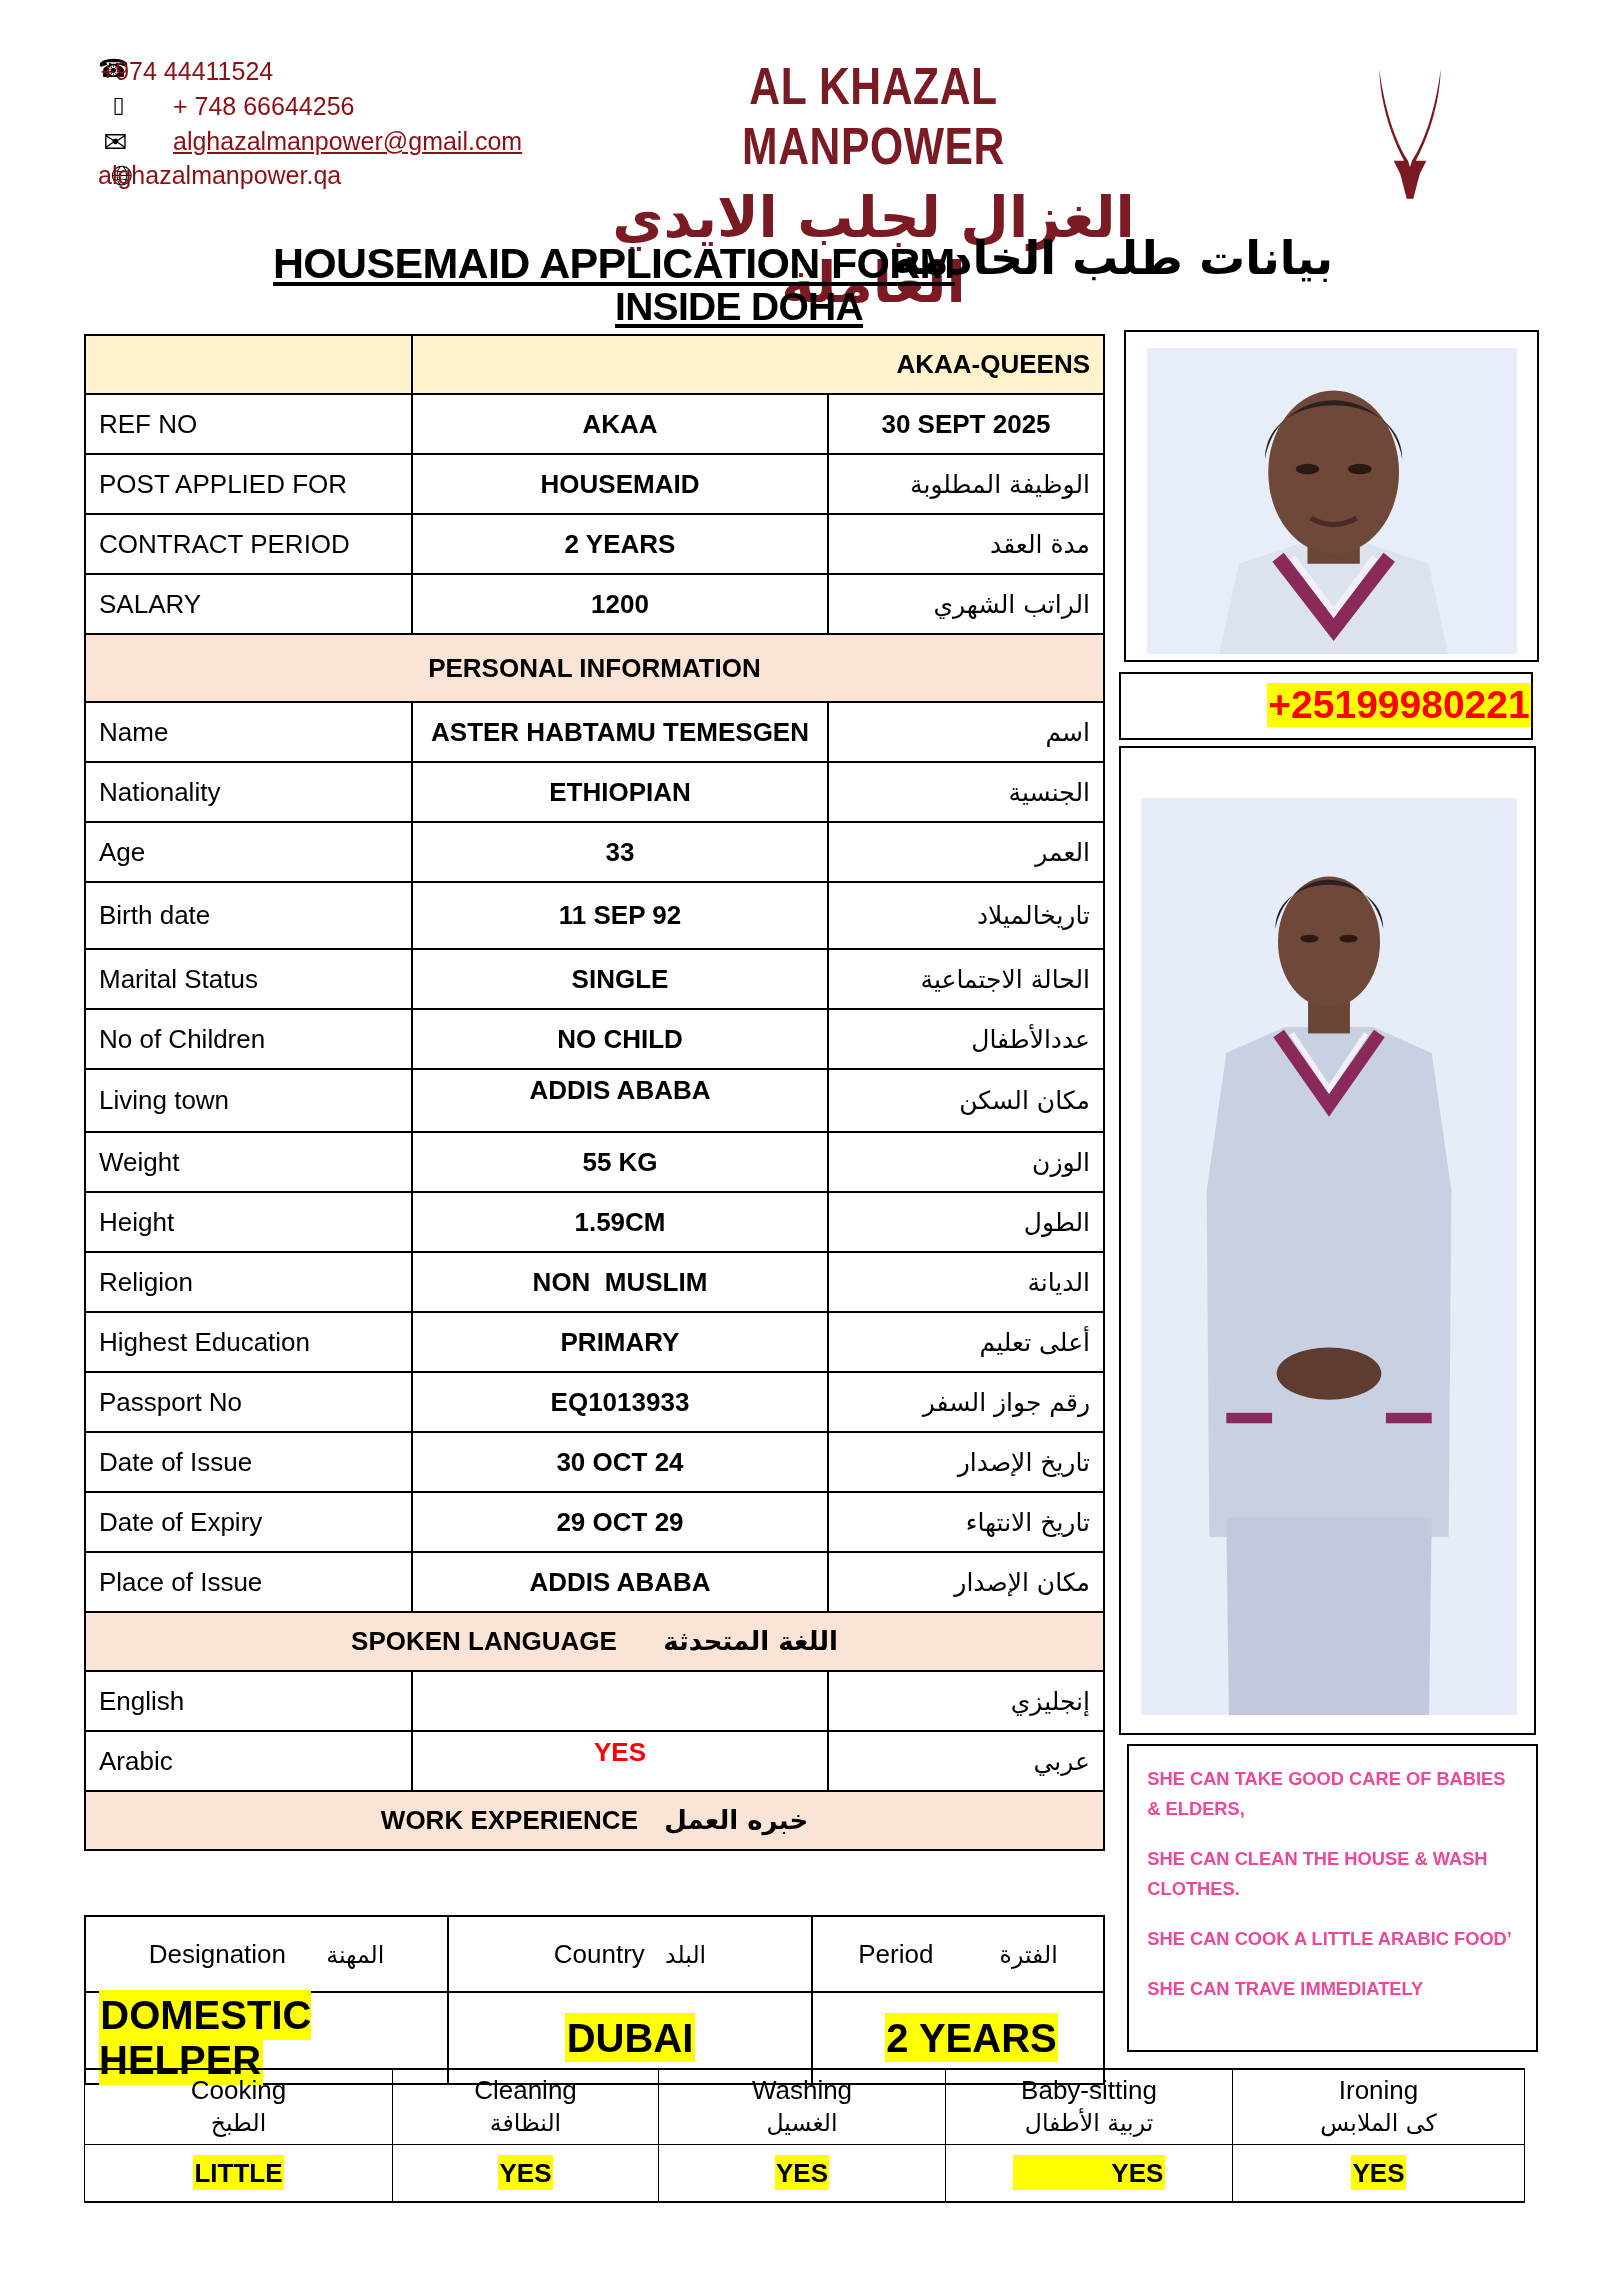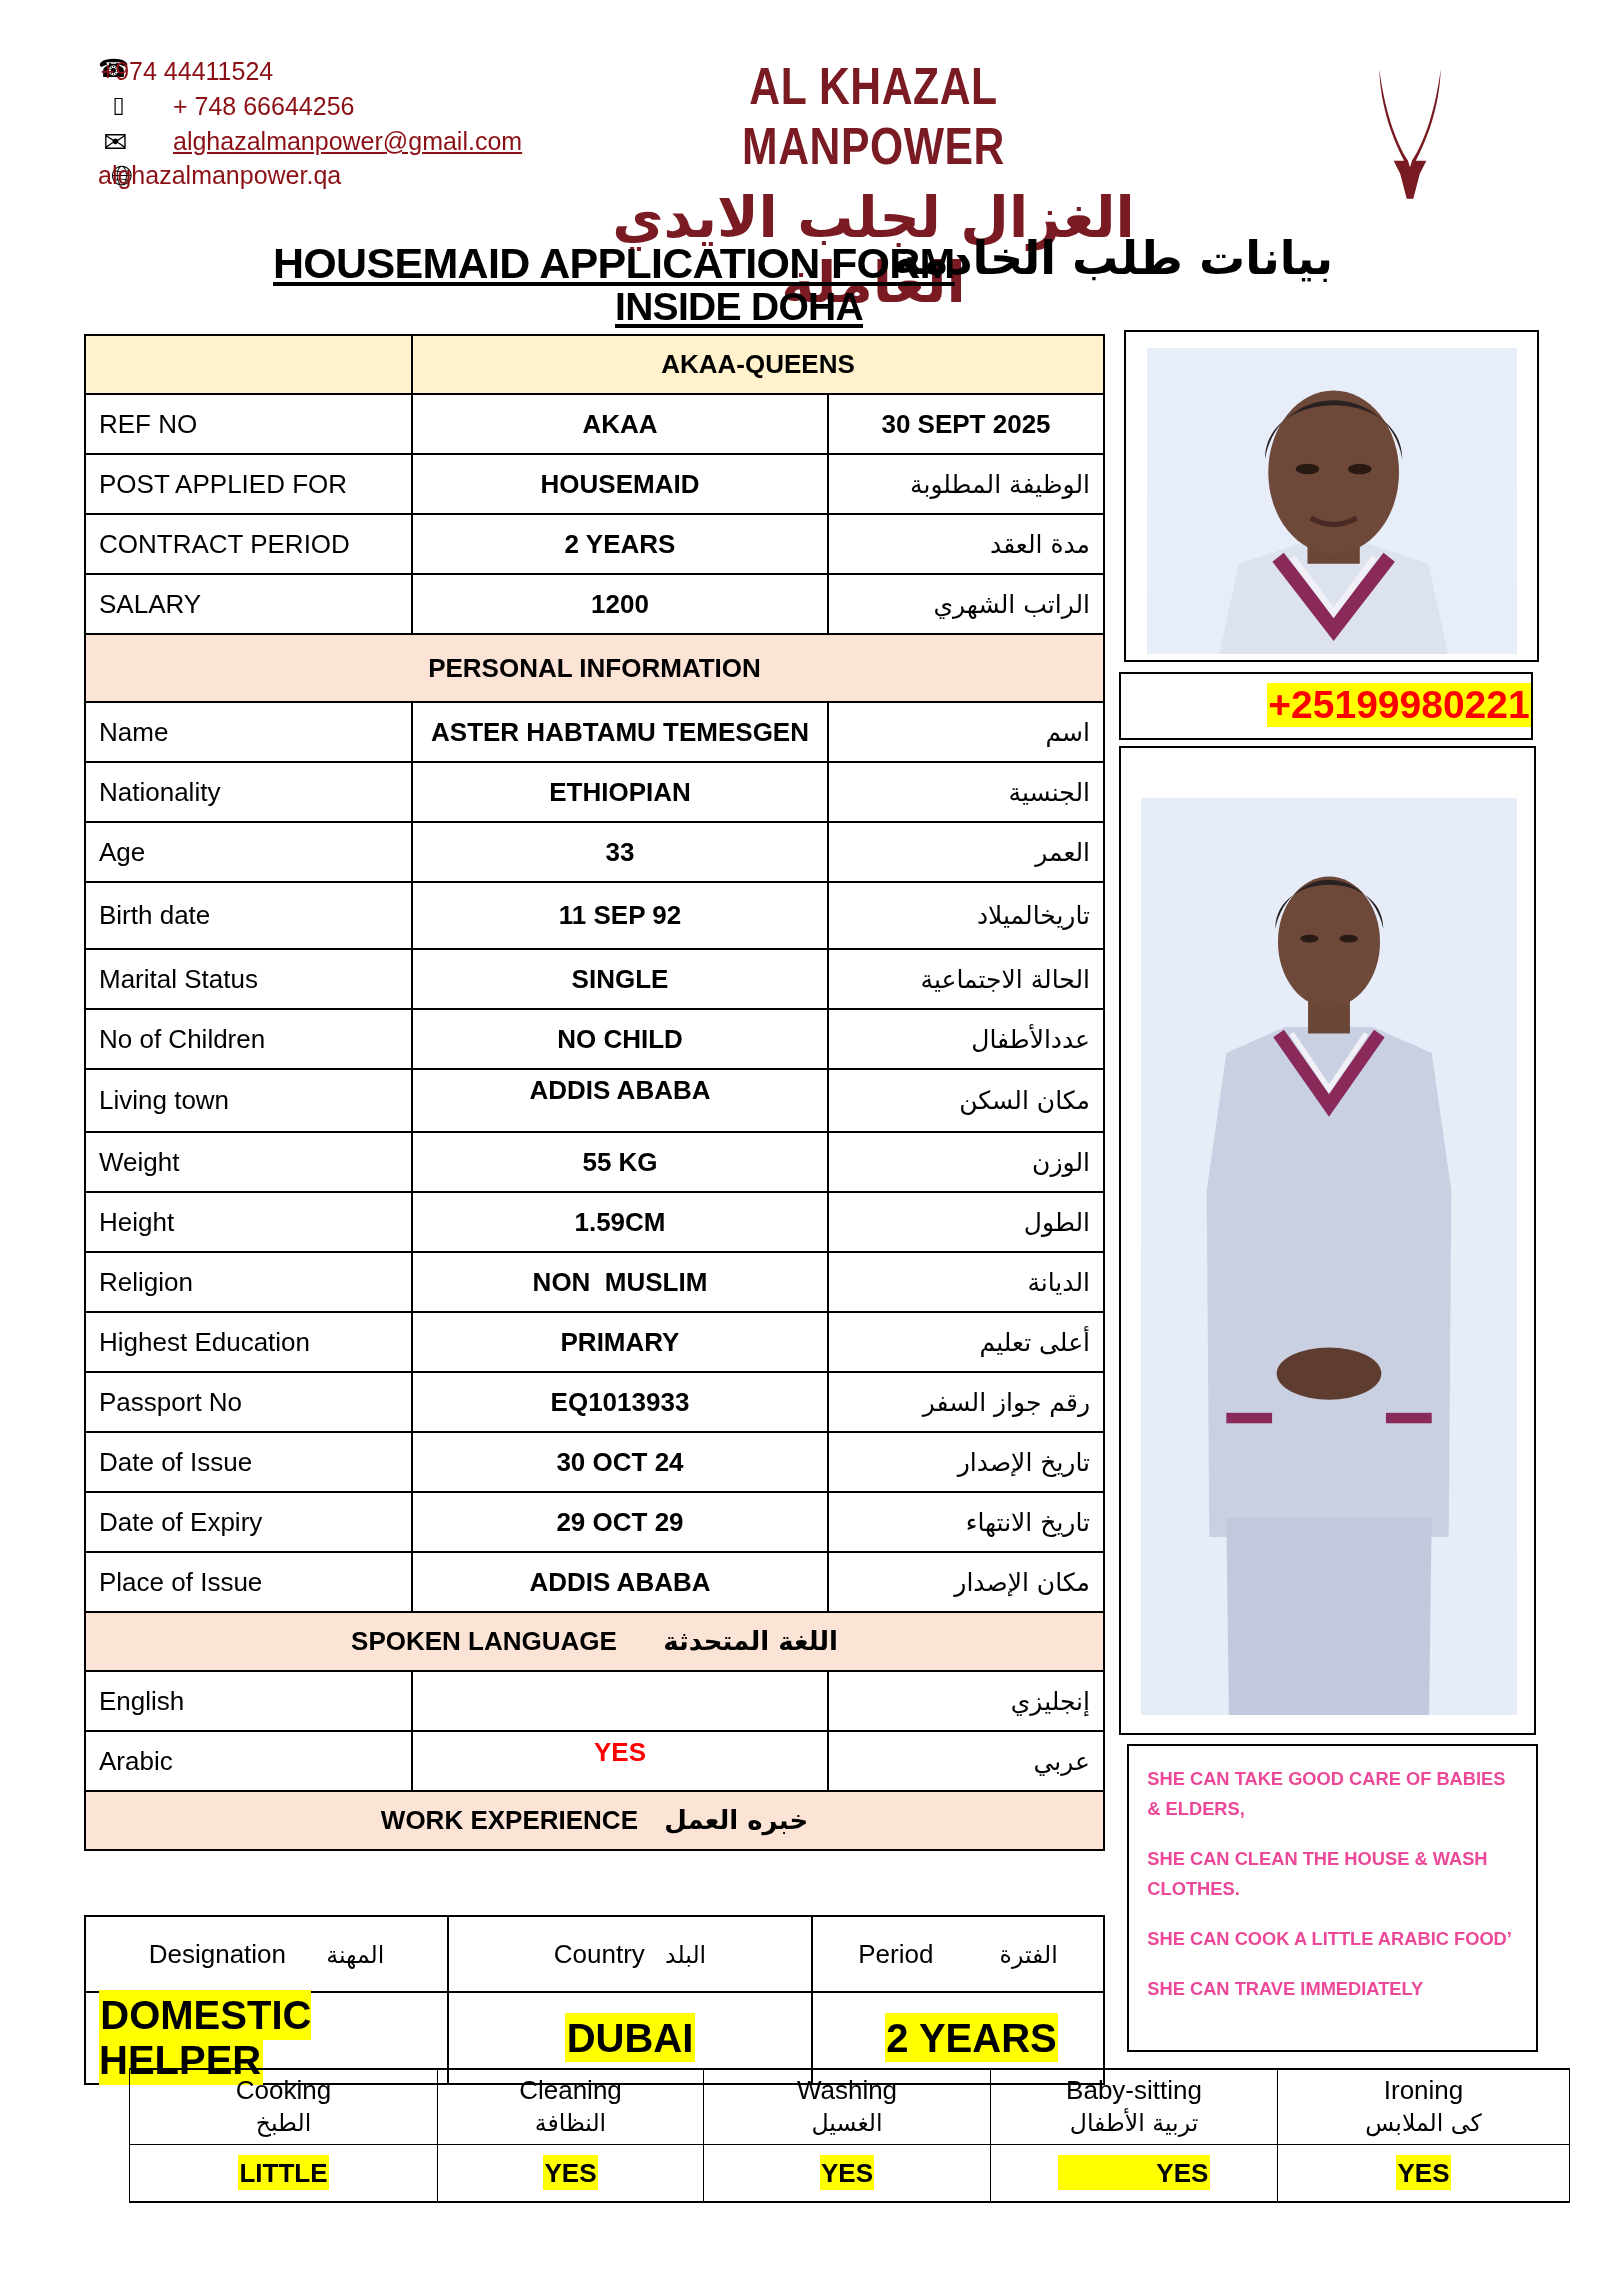--- a/index.html
+++ b/index.html
@@ -24,21 +24,21 @@
   .title-ar { position: absolute; right: 39px; top: -7.9px; font-size: 46px; font-weight: bold; direction: rtl; white-space: nowrap; font-family: "DejaVu Sans", sans-serif; }
   .subtitle { position: absolute; left: 615px; top: 285px; font-size: 39px; font-weight: bold; text-decoration: underline; text-decoration-thickness: 3.9px; text-underline-offset: 3.9px; letter-spacing: -0.7px; }
 
   
   .main-table { position: absolute; left: 84px; top: 334px; width: 1019px; border-collapse: collapse; table-layout: fixed; }
   .main-table td { border: 2px solid #000; font-size: 26px; padding: 0 13px; vertical-align: middle; height: 60px; }
   .main-table td.lbl { text-align: left; }
   .main-table td.val { text-align: center; font-weight: bold; }
   .main-table td.ar { text-align: right; direction: rtl; font-family: "DejaVu Sans", sans-serif; font-size: 25px; }
   .main-table td.top { vertical-align: top; padding-top: 5.2px; }
-  .main-table tr.head-yellow td { background: #fff2cc; height: 59px; }
+  .main-table tr.head-yellow td { background: #fff2cc; height: 59px; text-align: right; }
   .main-table tr.section td { background: #fbe4d5; text-align: center; font-weight: bold; height: 68px; }
   .main-table tr.section .sec-ar { font-family: "DejaVu Sans", sans-serif; margin-left: 39px; direction: rtl; unicode-bidi: isolate; }
   .red { color: #ff0000; }
 
   
   .work-table { position: absolute; left: 84px; top: 1915px; width: 1019px; border-collapse: collapse; table-layout: fixed; }
   .work-table td { border: 2px solid #000; font-size: 26px; text-align: center; vertical-align: middle; }
   .work-table tr.wh td { height: 76px; }
   .work-table tr.wv td { height: 59px; }
   .work-table .ar-inline { font-family: "DejaVu Sans", sans-serif; margin-left: 33px; direction: rtl; unicode-bidi: isolate; font-size: 23.6px; }
@@ -47,21 +47,21 @@
 
   
   .photo-box { position: absolute; border: 2px solid #000; background: #fff; }
   .photo-inner { position: absolute; background: linear-gradient(180deg,#eef3fb,#e2e9f6); overflow: hidden; }
   .phone-box { position: absolute; left: 1119px; top: 672px; width: 414px; height: 68px; border: 2px solid #000; text-align: right; }
   .phone-box span { display: inline-block; margin-top: 9.2px; background: #ffff00; color: #ff0000; font-size: 39px; font-weight: bold; padding: 0 1.3px; }
   .notes-box { position: absolute; left: 1127px; top: 1744px; width: 411px; height: 308px; border: 2px solid #000; padding: 18.3px 18.3px; color: #ec4899; font-weight: bold; font-size: 18.3px; line-height: 29.4px; }
   .notes-box p { margin-bottom: 21px; }
 
   
-  .skills-table { position: absolute; left: 84px; top: 2068px; width: 1439px; border-collapse: collapse; table-layout: fixed; margin-left: 45px; }
+  .skills-table { position: absolute; left: 84px; top: 2068px; width: 1439px; border-collapse: collapse; table-layout: fixed; }
   .skills-table td { border: 1.3px solid #000; text-align: center; font-size: 26px; vertical-align: middle; }
   .skills-table tr.sk-head td { height: 75px; line-height: 33px; }
   .skills-table tr.sk-val td { height: 58px; }
   .skills-table .sk-ar { display: block; font-family: "DejaVu Sans", sans-serif; direction: rtl; font-size: 23.6px; }
   .skills-table .hl { font-size: 26px; }
   .skills-table { border-top: 2px solid #000; border-bottom: 2.6px solid #000; }
 </style>
 </head>
 <body>
 

